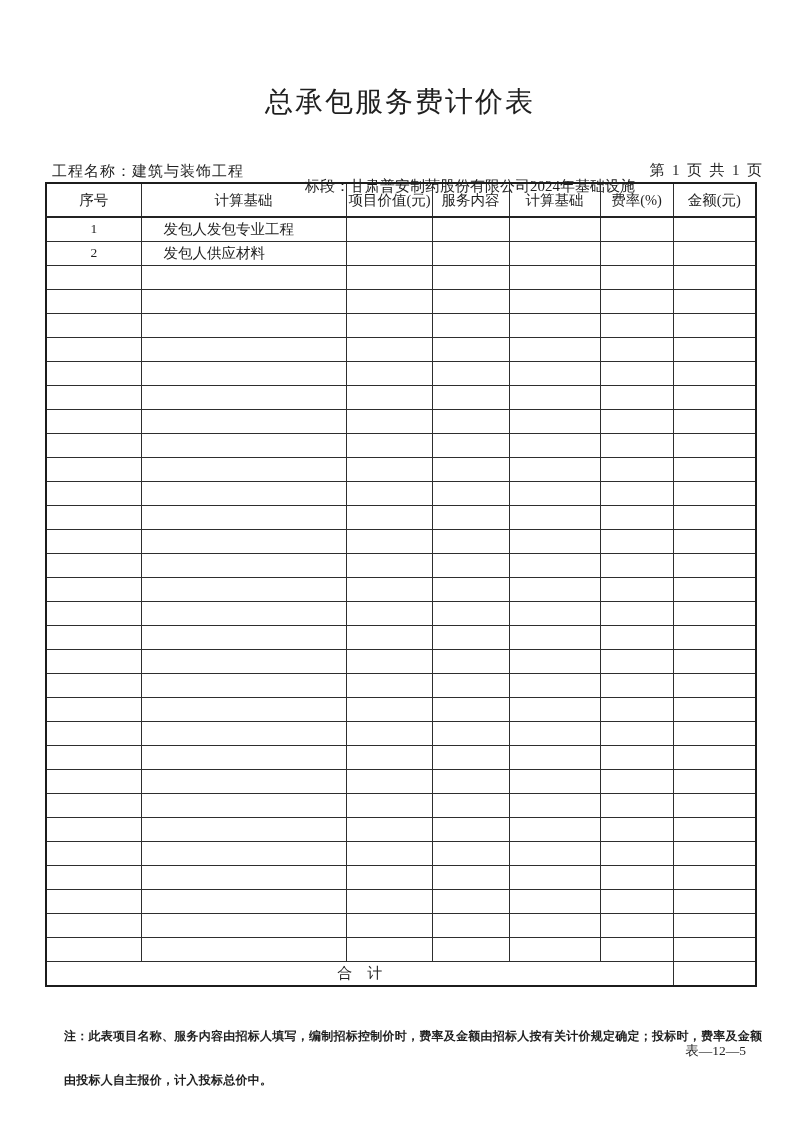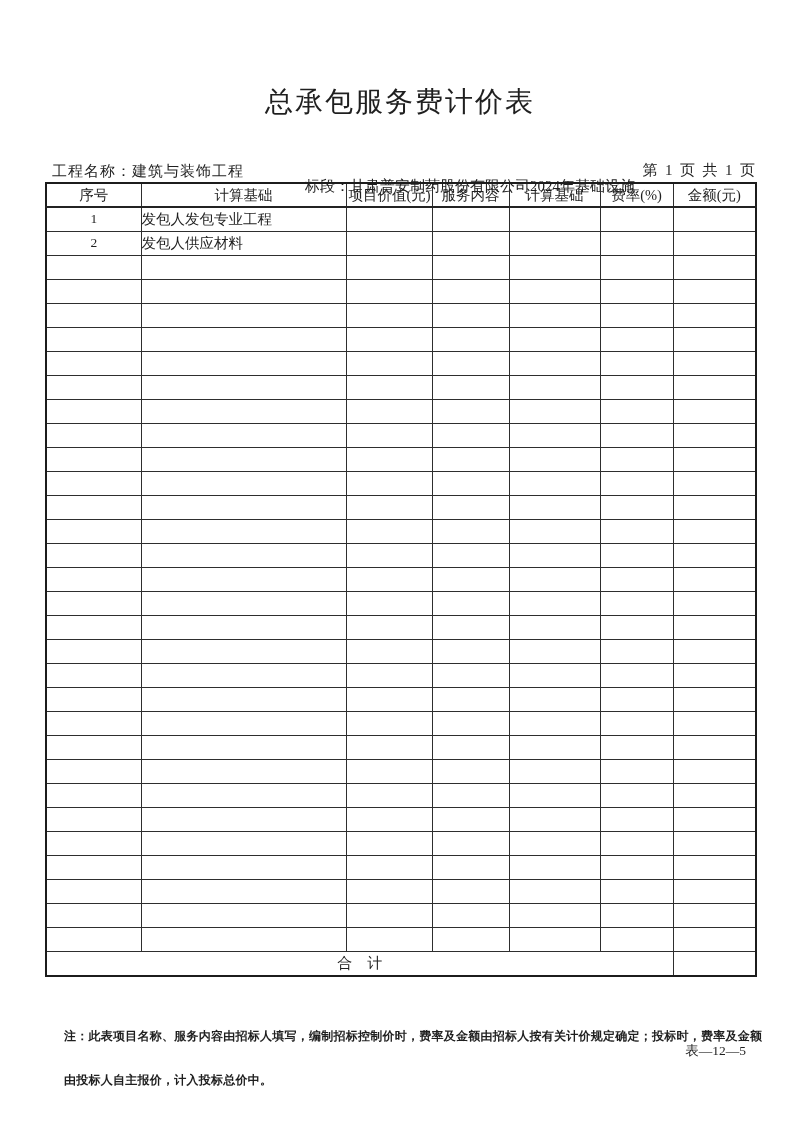--- a/index.html
+++ b/index.html
@@ -37,21 +37,21 @@
   .meta-section {
     position: absolute;
     left: 305px;
     top: 146px;
     font-size: 15px;
     line-height: 16px;
     white-space: pre;
   }
   .meta-page {
     position: absolute;
-    right: 45px;
+    right: 38px;
     top: 161px;
     font-size: 15px;
     white-space: pre;
   }
   table.fee-table {
     position: absolute;
     left: 45px;
     top: 182px;
     width: 710px;
     border-collapse: collapse;
@@ -60,27 +60,27 @@
   }
   .fee-table th, .fee-table td {
     border: 1px solid #2e2e2e;
     padding: 0 2px;
     font-size: 14.5px;
     font-weight: 400;
     text-align: center;
     overflow: hidden;
     white-space: nowrap;
   }
-  .fee-table thead tr { height: 24px; }
+  .fee-table thead tr { height: 34px; }
   .fee-table thead th { border-bottom: 2px solid #232323; }
   .fee-table tbody tr { height: 24px; }
   .fee-table tfoot tr { height: 25px; }
   .fee-table td.cell-name {
     text-align: left;
-    padding-left: 0;
+    padding-left: 22px;
   }
   .fee-table td.cell-no { font-size: 13.5px; }
   .fee-table tfoot td.total-label {
     text-align: center;
     white-space: pre;
     font-size: 15px;
     margin-top: 12px;
   }
   .note {
     position: absolute;

